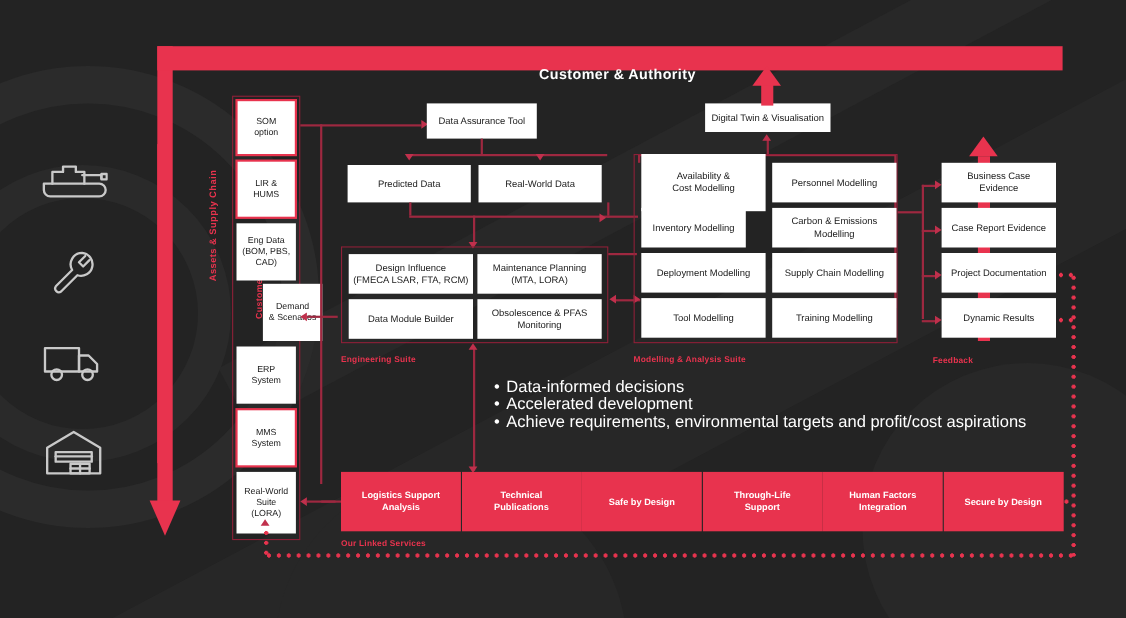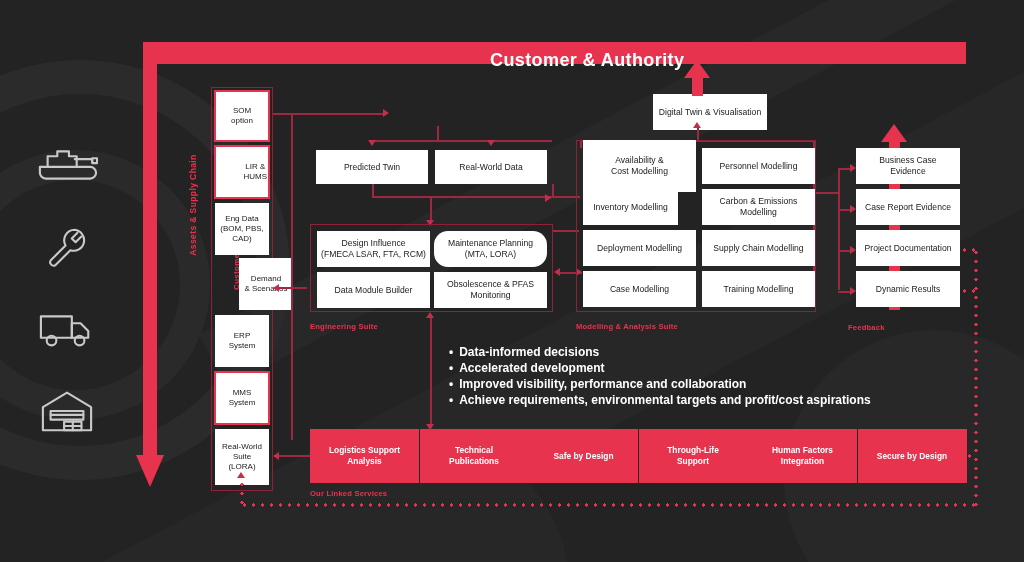--- a/index.html
+++ b/index.html
@@ -35,22 +35,22 @@
   .assets-bar { position:absolute; left:143px; top:131px; width:12px; height:290px;
                 background:#E8334E; }
   .assets-label { position:absolute; left:113px; top:200px; width:160px;
                   color:#E8334E; font-size:8.5px; font-weight:bold;
                   letter-spacing:.4px; text-align:center;
                   transform:rotate(-90deg); transform-origin:center; }
 
   
   .frame-top { position:absolute; left:143px; top:42px; width:823px; height:22px;
                background:#E8334E; }
-  .frame-top .banner-txt { position:absolute; left:347px; top:8px;
-               color:#ffffff; font-size:18px; font-weight:bold; letter-spacing:.4px; }
+  .frame-top .banner-txt { position:absolute; left:347px; top:18px;
+               color:#ffffff; font-size:13px; font-weight:bold; letter-spacing:.4px; }
   .frame-left { position:absolute; left:143px; top:42px; width:14px; height:418px;
                 background:#E8334E; }
   .frame-arrow { position:absolute; left:136px; top:455px; width:0; height:0;
                  border-left:14px solid transparent; border-right:14px solid transparent;
                  border-top:32px solid #E8334E; }
 
   
   .node { position:absolute; background:#ffffff; color:#1a1a1a;
           display:flex; align-items:center; justify-content:center;
           text-align:center; font-size:8.6px; line-height:1.28;
@@ -95,21 +95,21 @@
   
   .dot-h { position:absolute; height:4px;
     background-image:radial-gradient(circle, #E8334E 1.7px, transparent 1.8px);
     background-size:9px 4px; background-repeat:repeat-x; }
   .dot-v { position:absolute; width:4px;
     background-image:radial-gradient(circle, #E8334E 1.7px, transparent 1.8px);
     background-size:4px 9px; background-repeat:repeat-y; }
 
   
   .bullets { position:absolute; left:449px; top:344px; }
-  .bullets li { list-style:none; color:#ffffff; font-size:12px; font-weight:bold;
+  .bullets li { list-style:none; color:#ffffff; font-size:15px; font-weight:normal;
                 line-height:16px; white-space:nowrap; }
   .bullets li::before { content:"\2022"; color:#ffffff; margin-right:6px; }
 </style>
 </head>
 <body>
 
 <div id="stage">
 
   <div class="bg-stripe"></div>
   <div class="bg-stripe2"></div>
@@ -164,21 +164,21 @@
 
   <div class="cd-wrap"></div>
   <div class="cd-label">Customer Data</div>
   <div id="cd-boxes">
       <div class="cd-box hl" style="left:215px; top:91px; height:50px;">
         <div>
           <div>SOM</div>
           <div>option</div>
         </div>
       </div>
-      <div class="cd-box hl" style="left:215px; top:146px; height:52px;justify-content:flex-end;">
+      <div class="cd-box hl" style="left:215px; top:146px; height:52px;">
         <div>
           <div>LIR &amp;</div>
           <div>HUMS</div>
         </div>
       </div>
       <div class="cd-box" style="left:215px; top:203px; height:52px;">
         <div>
           <div>Eng Data</div>
           <div>(BOM, PBS,</div>
           <div>CAD)</div>
@@ -213,47 +213,48 @@
 
   <div class="ln lnv" style="left:291px; top:113px; height:327px;"></div>
   <div class="ln lnh" style="left:273px; top:113px; width:110px;"></div>
   <div class="arrow ar-r" style="left:383px; top:109px;"></div>
 
   <div class="arrow ar-l" style="left:273px; top:284px;"></div>
   <div class="arrow ar-l" style="left:273px; top:452px;"></div>
   <div class="ln lnh" style="left:279px; top:287px; width:28px;"></div>
   <div class="ln lnh" style="left:279px; top:455px; width:26px;"></div>
 
+  <div class="node" style="left:388px; top:94px; width:100px; height:32px;">Data Assurance Tool</div>
 
   <div class="ln lnv" style="left:437px; top:126px; height:14px;"></div>
   <div class="ln lnh" style="left:372px; top:140px; width:180px;"></div>
   <div class="arrow ar-d" style="left:368px; top:140px;"></div>
   <div class="arrow ar-d" style="left:487px; top:140px;"></div>
 
-  <div class="node" style="left:316px; top:150px; width:112px; height:34px;">Predicted Twin</div>
+  <div class="node" style="left:316px; top:150px; width:112px; height:34px;">Predicted Data</div>
   <div class="node" style="left:435px; top:150px; width:112px; height:34px;">Real-World Data</div>
 
   <div class="ln lnv" style="left:372px; top:184px; height:12px;"></div>
   <div class="ln lnv" style="left:552px; top:184px; height:12px;"></div>
   <div class="ln lnh" style="left:372px; top:196px; width:182px;"></div>
   <div class="ln lnv" style="left:430px; top:196px; height:26px;"></div>
   <div class="arrow ar-d" style="left:426px; top:220px;"></div>
 
   <div class="ln lnh" style="left:552px; top:196px; width:28px;"></div>
 
   <div class="suite" style="left:310px; top:224px; width:243px; height:88px;"></div>
   <div class="suite-cap" style="left:310px; top:322px;">Engineering Suite</div>
   <div id="eng-boxes">
       <div class="node" style="left:317px; top:231px; width:113px; height:36px;">
         <div>
           <div>Design Influence</div>
           <div>(FMECA LSAR, FTA, RCM)</div>
         </div>
       </div>
-      <div class="node" style="left:434px; top:231px; width:113px; height:36px;border-radius:14px;">
+      <div class="node" style="left:434px; top:231px; width:113px; height:36px;">
         <div>
           <div>Maintenance Planning</div>
           <div>(MTA, LORA)</div>
         </div>
       </div>
       <div class="node" style="left:317px; top:272px; width:113px; height:36px;">
         <div>
           <div>Data Module Builder</div>
         </div>
       </div>
@@ -269,21 +270,21 @@
   <div class="arrow ar-r" style="left:545px; top:194px;"></div>
 
   <div class="ln lnh" style="left:560px; top:272px; width:22px;"></div>
   <div class="arrow ar-l" style="left:554px; top:268px;"></div>
   <div class="arrow ar-r" style="left:576px; top:268px;"></div>
 
   <div class="ln lnv" style="left:430px; top:316px; height:112px;"></div>
   <div class="arrow ar-u" style="left:426px; top:312px;"></div>
   <div class="arrow ar-d" style="left:426px; top:424px;"></div>
 
-  <div class="node" style="left:641px; top:94px; width:114px; height:36px;margin-left:12px;">Digital Twin
+  <div class="node" style="left:641px; top:94px; width:114px; height:26px;">Digital Twin
 &amp; Visualisation</div>
   <div class="fat-shaft" style="left:692px; top:72px; height:24px;"></div>
   <div class="fat-head" style="left:684px; top:60px;"></div>
 
   <div class="ln lnv" style="left:697px; top:126px; height:14px;"></div>
   <div class="arrow ar-u" style="left:693px; top:122px;"></div>
   <div class="ln lnh" style="left:580px; top:140px; width:234px;"></div>
   <div class="ln lnv" style="left:580px; top:140px; height:8px;"></div>
   <div class="ln lnv" style="left:813px; top:140px; height:140px;"></div>
 
@@ -317,21 +318,21 @@
           <div>Deployment Modelling</div>
         </div>
       </div>
       <div class="node" style="left:702px; top:230px; width:113px; height:36px;">
         <div>
           <div>Supply Chain Modelling</div>
         </div>
       </div>
       <div class="node" style="left:583px; top:271px; width:113px; height:36px;">
         <div>
-          <div>Case Modelling</div>
+          <div>Tool Modelling</div>
         </div>
       </div>
       <div class="node" style="left:702px; top:271px; width:113px; height:36px;">
         <div>
           <div>Training Modelling</div>
         </div>
       </div>
     </div>
 
   <div class="ln lnh" style="left:816px; top:192px; width:22px;"></div>
@@ -377,21 +378,20 @@
   <div class="dot-v" style="left:974px; top:248px; height:258px;"></div>
   <div class="dot-h" style="left:240px; top:503px; width:736px;"></div>
   <div class="dot-v" style="left:240px; top:480px; height:25px;"></div>
   <div class="arrow ar-u" style="left:237px; top:472px;"></div>
   <div class="dot-h" style="left:956px; top:454px; width:16px;"></div>
   <div class="arrow ar-l" style="left:950px; top:451px;"></div>
 
   <ul class="bullets">
     <li>Data-informed decisions</li>
     <li>Accelerated development</li>
-    <li>Improved visibility, performance and collaboration</li>
     <li>Achieve requirements, environmental targets and profit/cost aspirations</li>
   </ul>
 
   <div id="svc-boxes">
       <div class="node pink" style="left:310px; top:429px; width:109px; height:54px;">
         <div>
           <div>Logistics Support</div>
           <div>Analysis</div>
         </div>
       </div>

